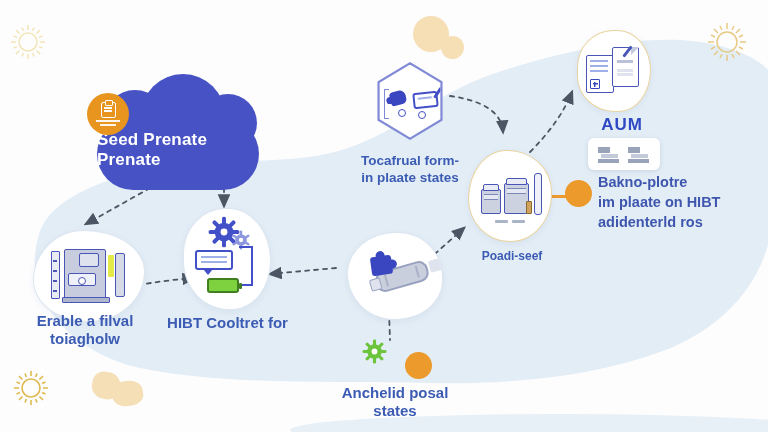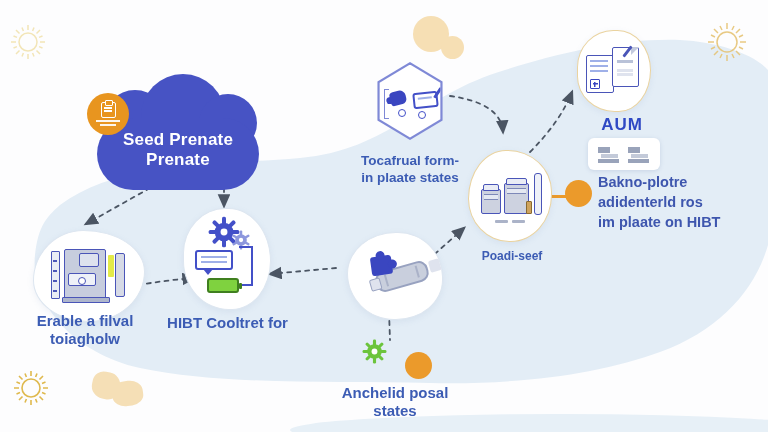--- a/index.html
+++ b/index.html
@@ -18,21 +18,21 @@
   .peach-blob { position:absolute; background:#f5dfb6; z-index:1; }
 
   
   #cloud { left:97px; top:74px; width:162px; height:116px; z-index:3; }
   #cloud .part { position:absolute; background:#4753c4; }
   #cloud .base { left:0; top:44px; width:162px; height:72px; border-radius:40px; }
   #cloud .c1 { left:6px; top:16px; width:64px; height:64px; border-radius:50%; }
   #cloud .c2 { left:44px; top:0;  width:84px; height:84px; border-radius:50%; }
   #cloud .c3 { left:102px; top:20px; width:58px; height:58px; border-radius:50%; }
   #cloud .cloud-text { position:absolute; left:0; top:56px; width:100%;
-    text-align:center; color:#ffffff; font-weight:bold; font-size:17px; line-height:20px; letter-spacing:.2px; }
+    color:#ffffff; font-weight:bold; font-size:17px; line-height:20px; letter-spacing:.2px; }
 
   #cloud-badge { left:87px; top:93px; width:42px; height:42px; border-radius:50%;
     background:#e8951f; z-index:4; display:flex; flex-direction:column; align-items:center; justify-content:center; gap:2px; }
   #cloud-badge .clip { width:15px; height:16px; border:1.6px solid #ffffff; border-radius:2px; position:relative; }
   #cloud-badge .clip::before { content:""; position:absolute; left:3px; top:-3px; width:6px; height:4px; background:#e8951f; border:1.4px solid #fff; border-radius:1px; }
   #cloud-badge .clip::after { content:""; position:absolute; left:2px; top:4px; width:8px; height:1.5px; background:#fff; box-shadow:0 3px 0 #fff; }
   #cloud-badge .tline { width:24px; height:1.6px; background:#ffffff; opacity:.9; }
   #cloud-badge .tline.short { width:16px; }
 
   
@@ -365,22 +365,22 @@
       <span></span>
       <span></span>
     </div>
 </div>
 <div id="poadi-label" class="label">Poadi-seef</div>
 
 <div id="orange-line" class="abs"></div>
 <div id="orange-dot-right" class="abs"></div>
 <div id="note-text" class="abs">
   <span class="lbl-line">Bakno-plotre</span>
+  <span class="lbl-line">im plaate on HIBT</span>
   <span class="lbl-line">adidenterld ros</span>
-  <span class="lbl-line">im plaate on HIBT</span>
 </div>
 
 <div id="aum-blob" class="blob">
   <div id="aum-icon">
     <div id="doc-back"></div>
     <div id="doc-front"></div>
     <div id="doc-pencil"></div>
   </div>
 </div>
 <div id="aum-label" class="label">AUM</div>

